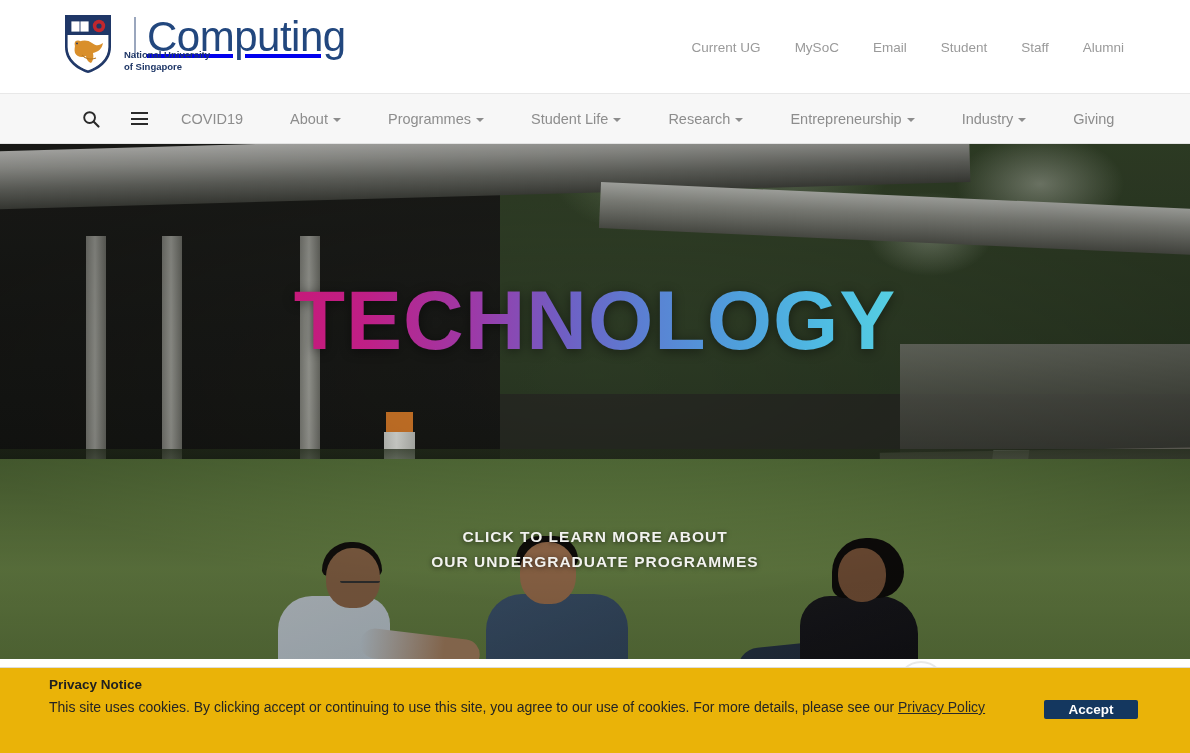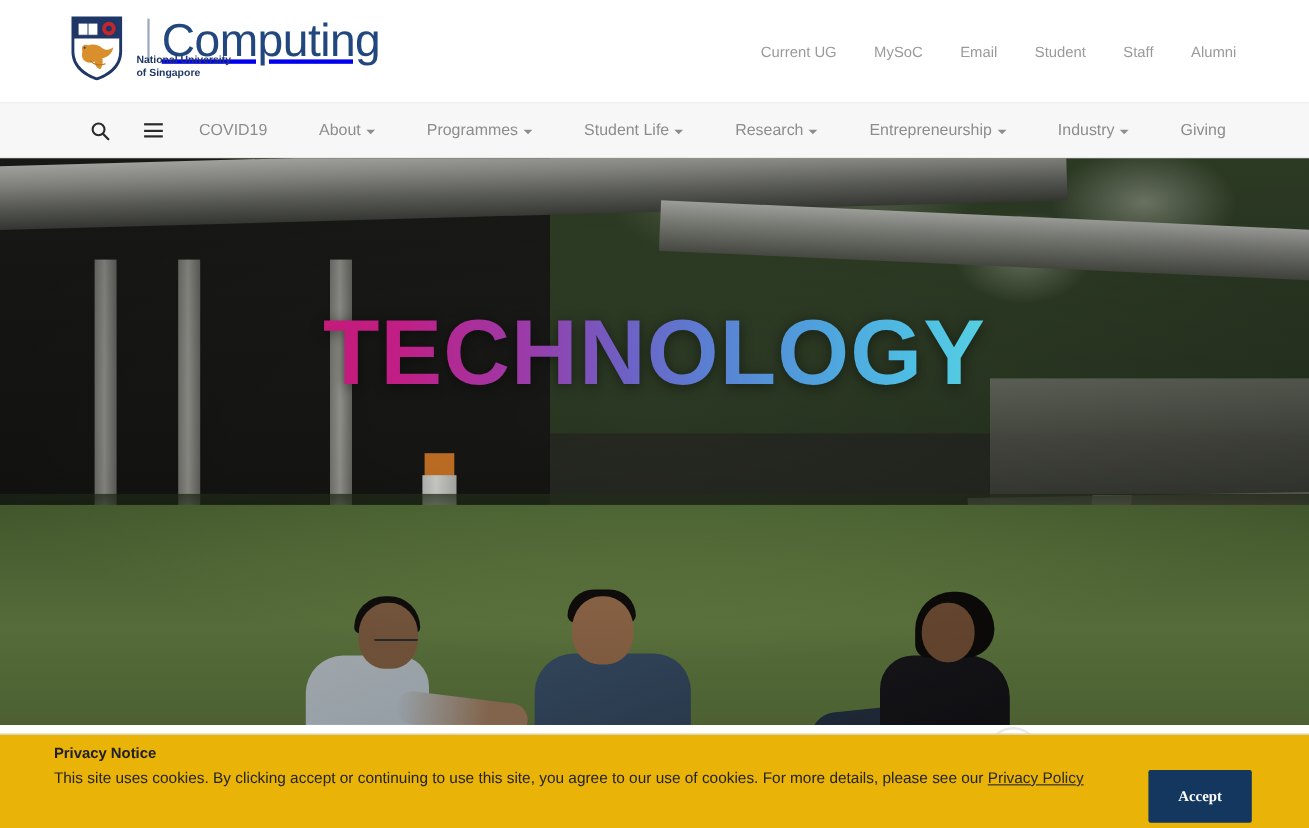--- a/index.html
+++ b/index.html
@@ -360,29 +360,29 @@
   }
   .privacy-link {
     color: #2a2a2a;
     text-decoration: underline;
   }
   .accept-btn {
     position: absolute;
     left: 1044px;
     top: 32px;
     width: 94px;
-    height: 48px;
+    height: 19px;
     background: #14375f;
     color: #ffffff;
     font-size: 13.5px;
     font-weight: bold;
     border: none;
     border-radius: 2px;
     cursor: pointer;
-    font-family: Liberation Serif, serif;
+    font-family: Liberation Sans, sans-serif;
   }
 
   
   .watermark {
     position: absolute;
     right: 24px;
     bottom: 24px;
     display: flex;
     align-items: center;
     pointer-events: none;
@@ -526,20 +526,22 @@
 
   </div>
 
   <div class="hero-scrim"></div>
 
   <div class="hero-copy">
     <div class="hero-title" style="background-image: linear-gradient(90deg, rgb(198, 26, 122) 0%, rgb(191, 31, 134) 12%, rgb(156, 58, 168) 30%, rgb(111, 95, 196) 45%, rgb(91, 127, 210) 58%, rgb(79, 160, 220) 74%, rgb(79, 192, 228) 90%, rgb(86, 207, 225) 100%);">TECHNOLOGY</div>
   </div>
 
   <div class="hero-cta">
+    <div>CLICK TO LEARN MORE ABOUT</div>
+    <div>OUR UNDERGRADUATE PROGRAMMES</div>
   </div>
 </div>
 
 <div class="watermark">
   <span class="wm-mark">
     <svg viewBox="0 0 74 74" width="74" height="74" aria-hidden="true">
       <circle cx="34" cy="30" r="23" fill="none" stroke="#c9cbcd" stroke-width="2.2"></circle>
       <circle cx="34" cy="30" r="10" fill="none" stroke="#c9cbcd" stroke-width="2.2"></circle>
       <path d="M44 44 L70 70 L18 70 Z" fill="none" stroke="#c9cbcd" stroke-width="2.2"></path>
     </svg>

